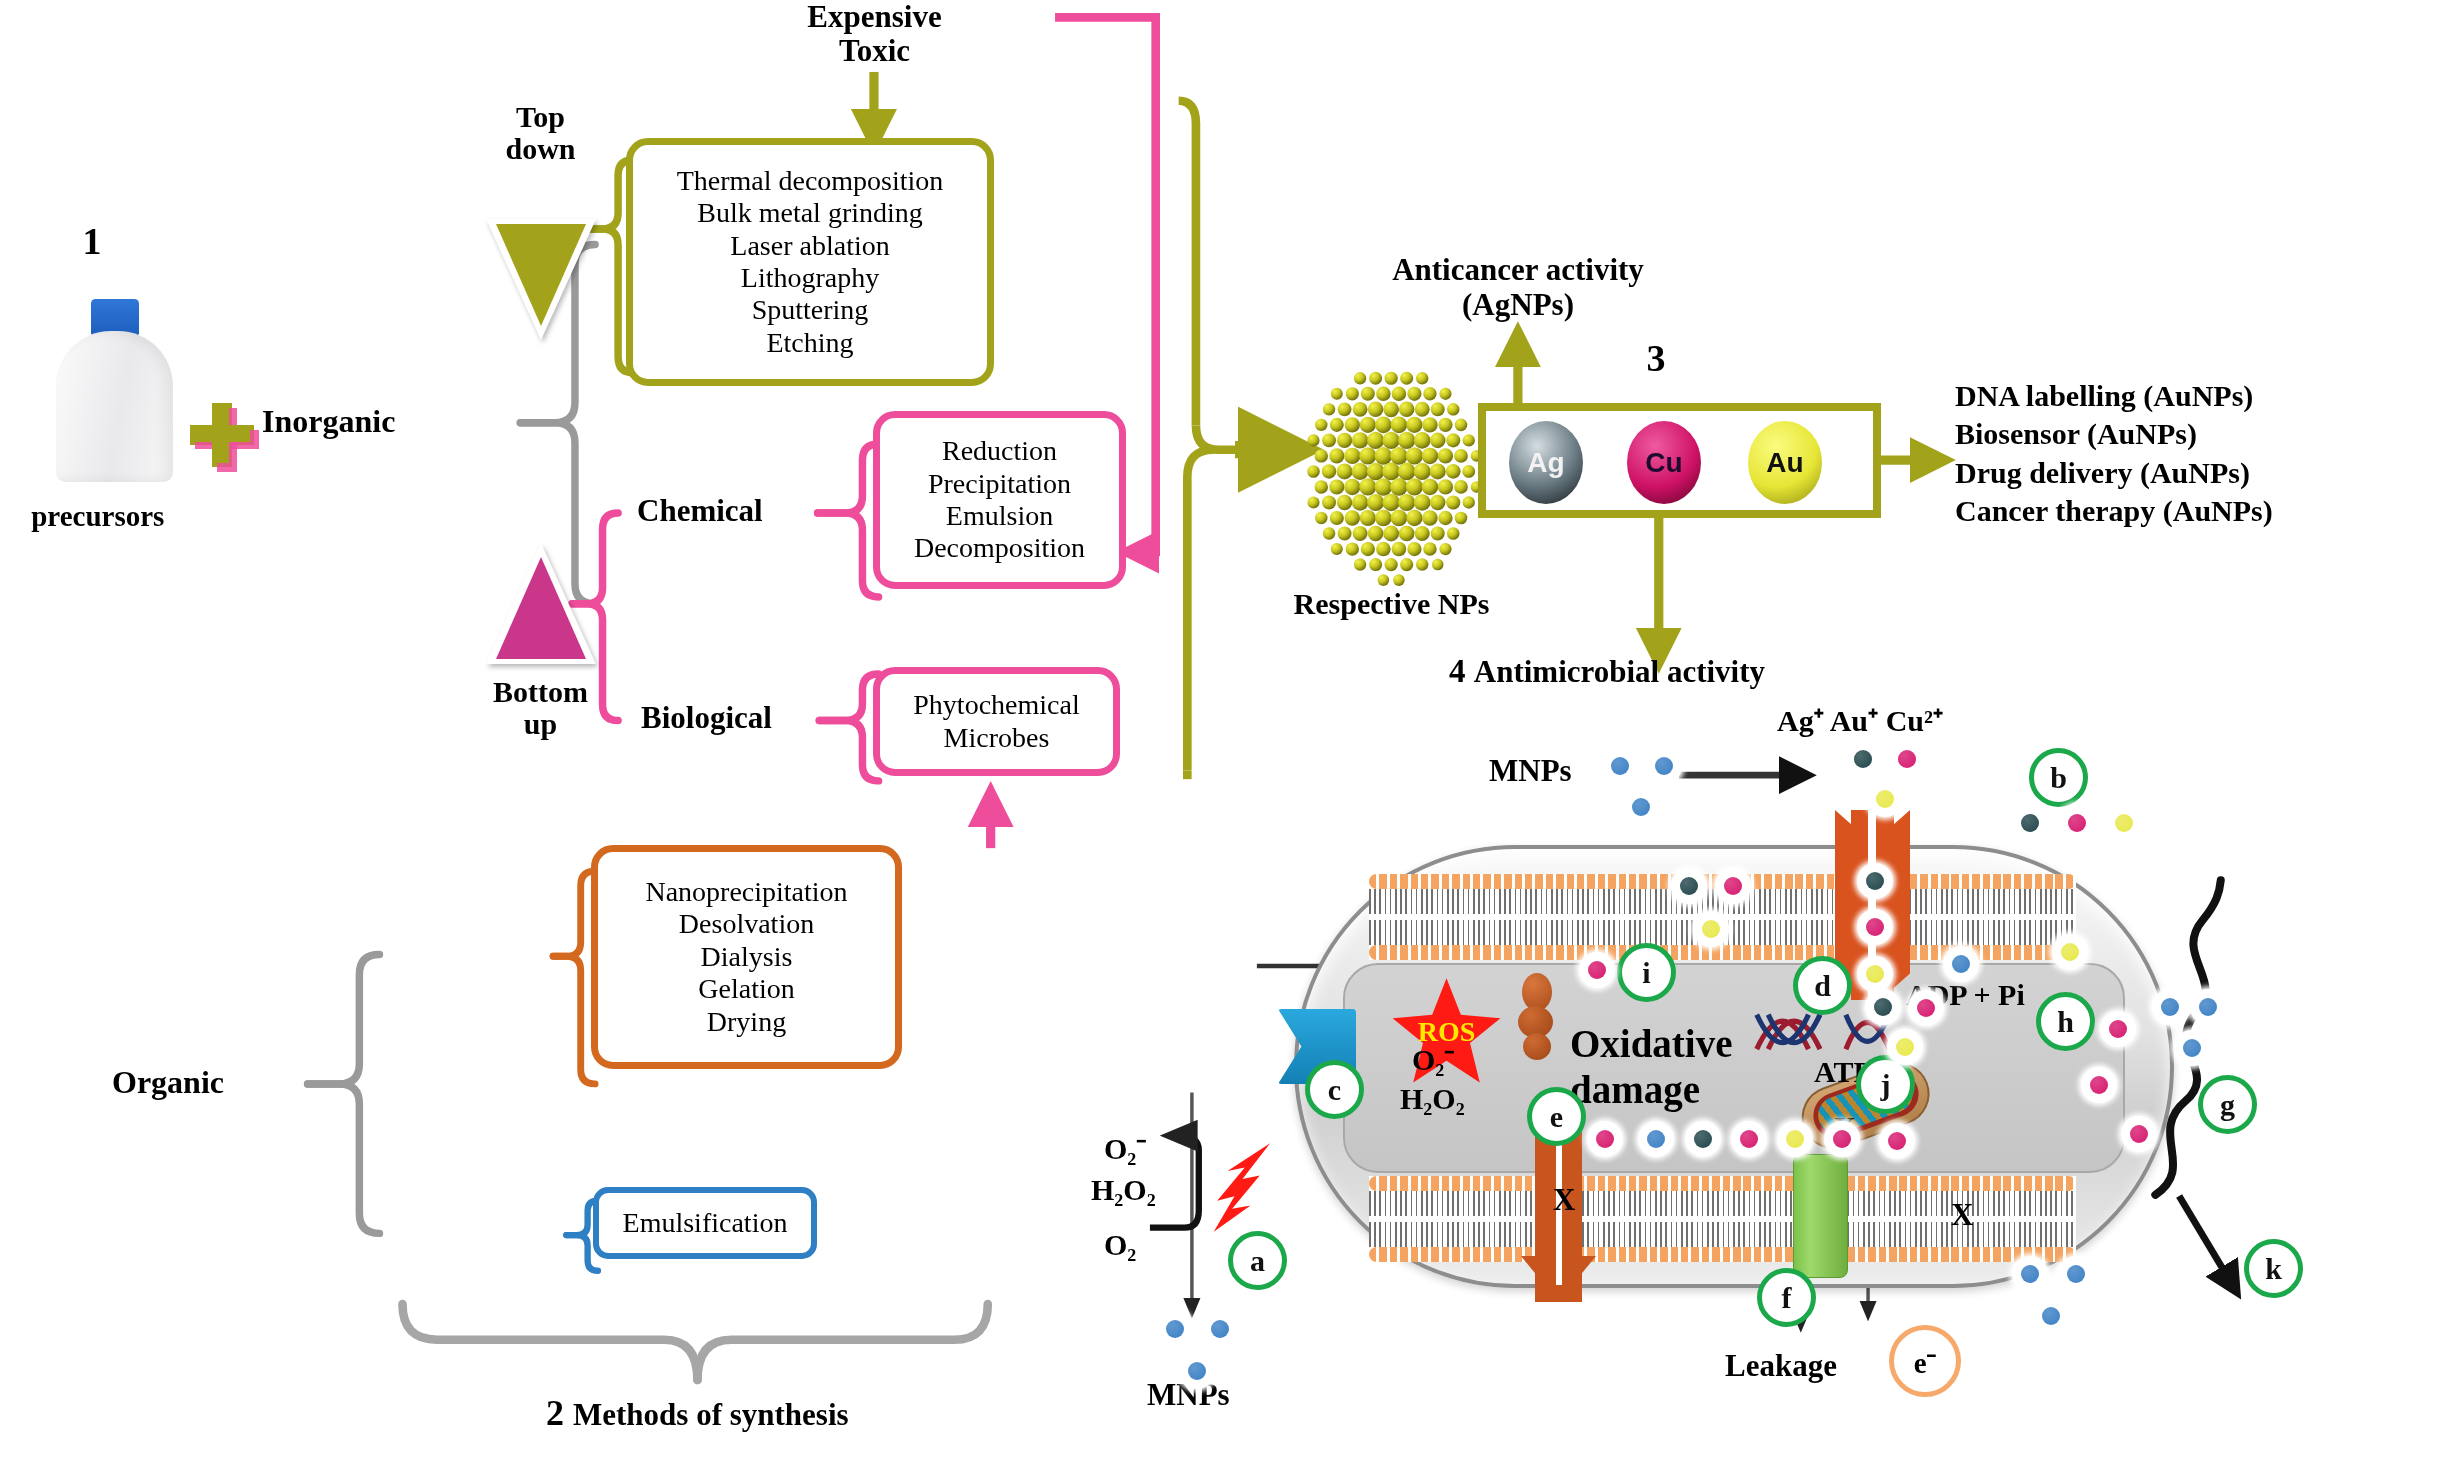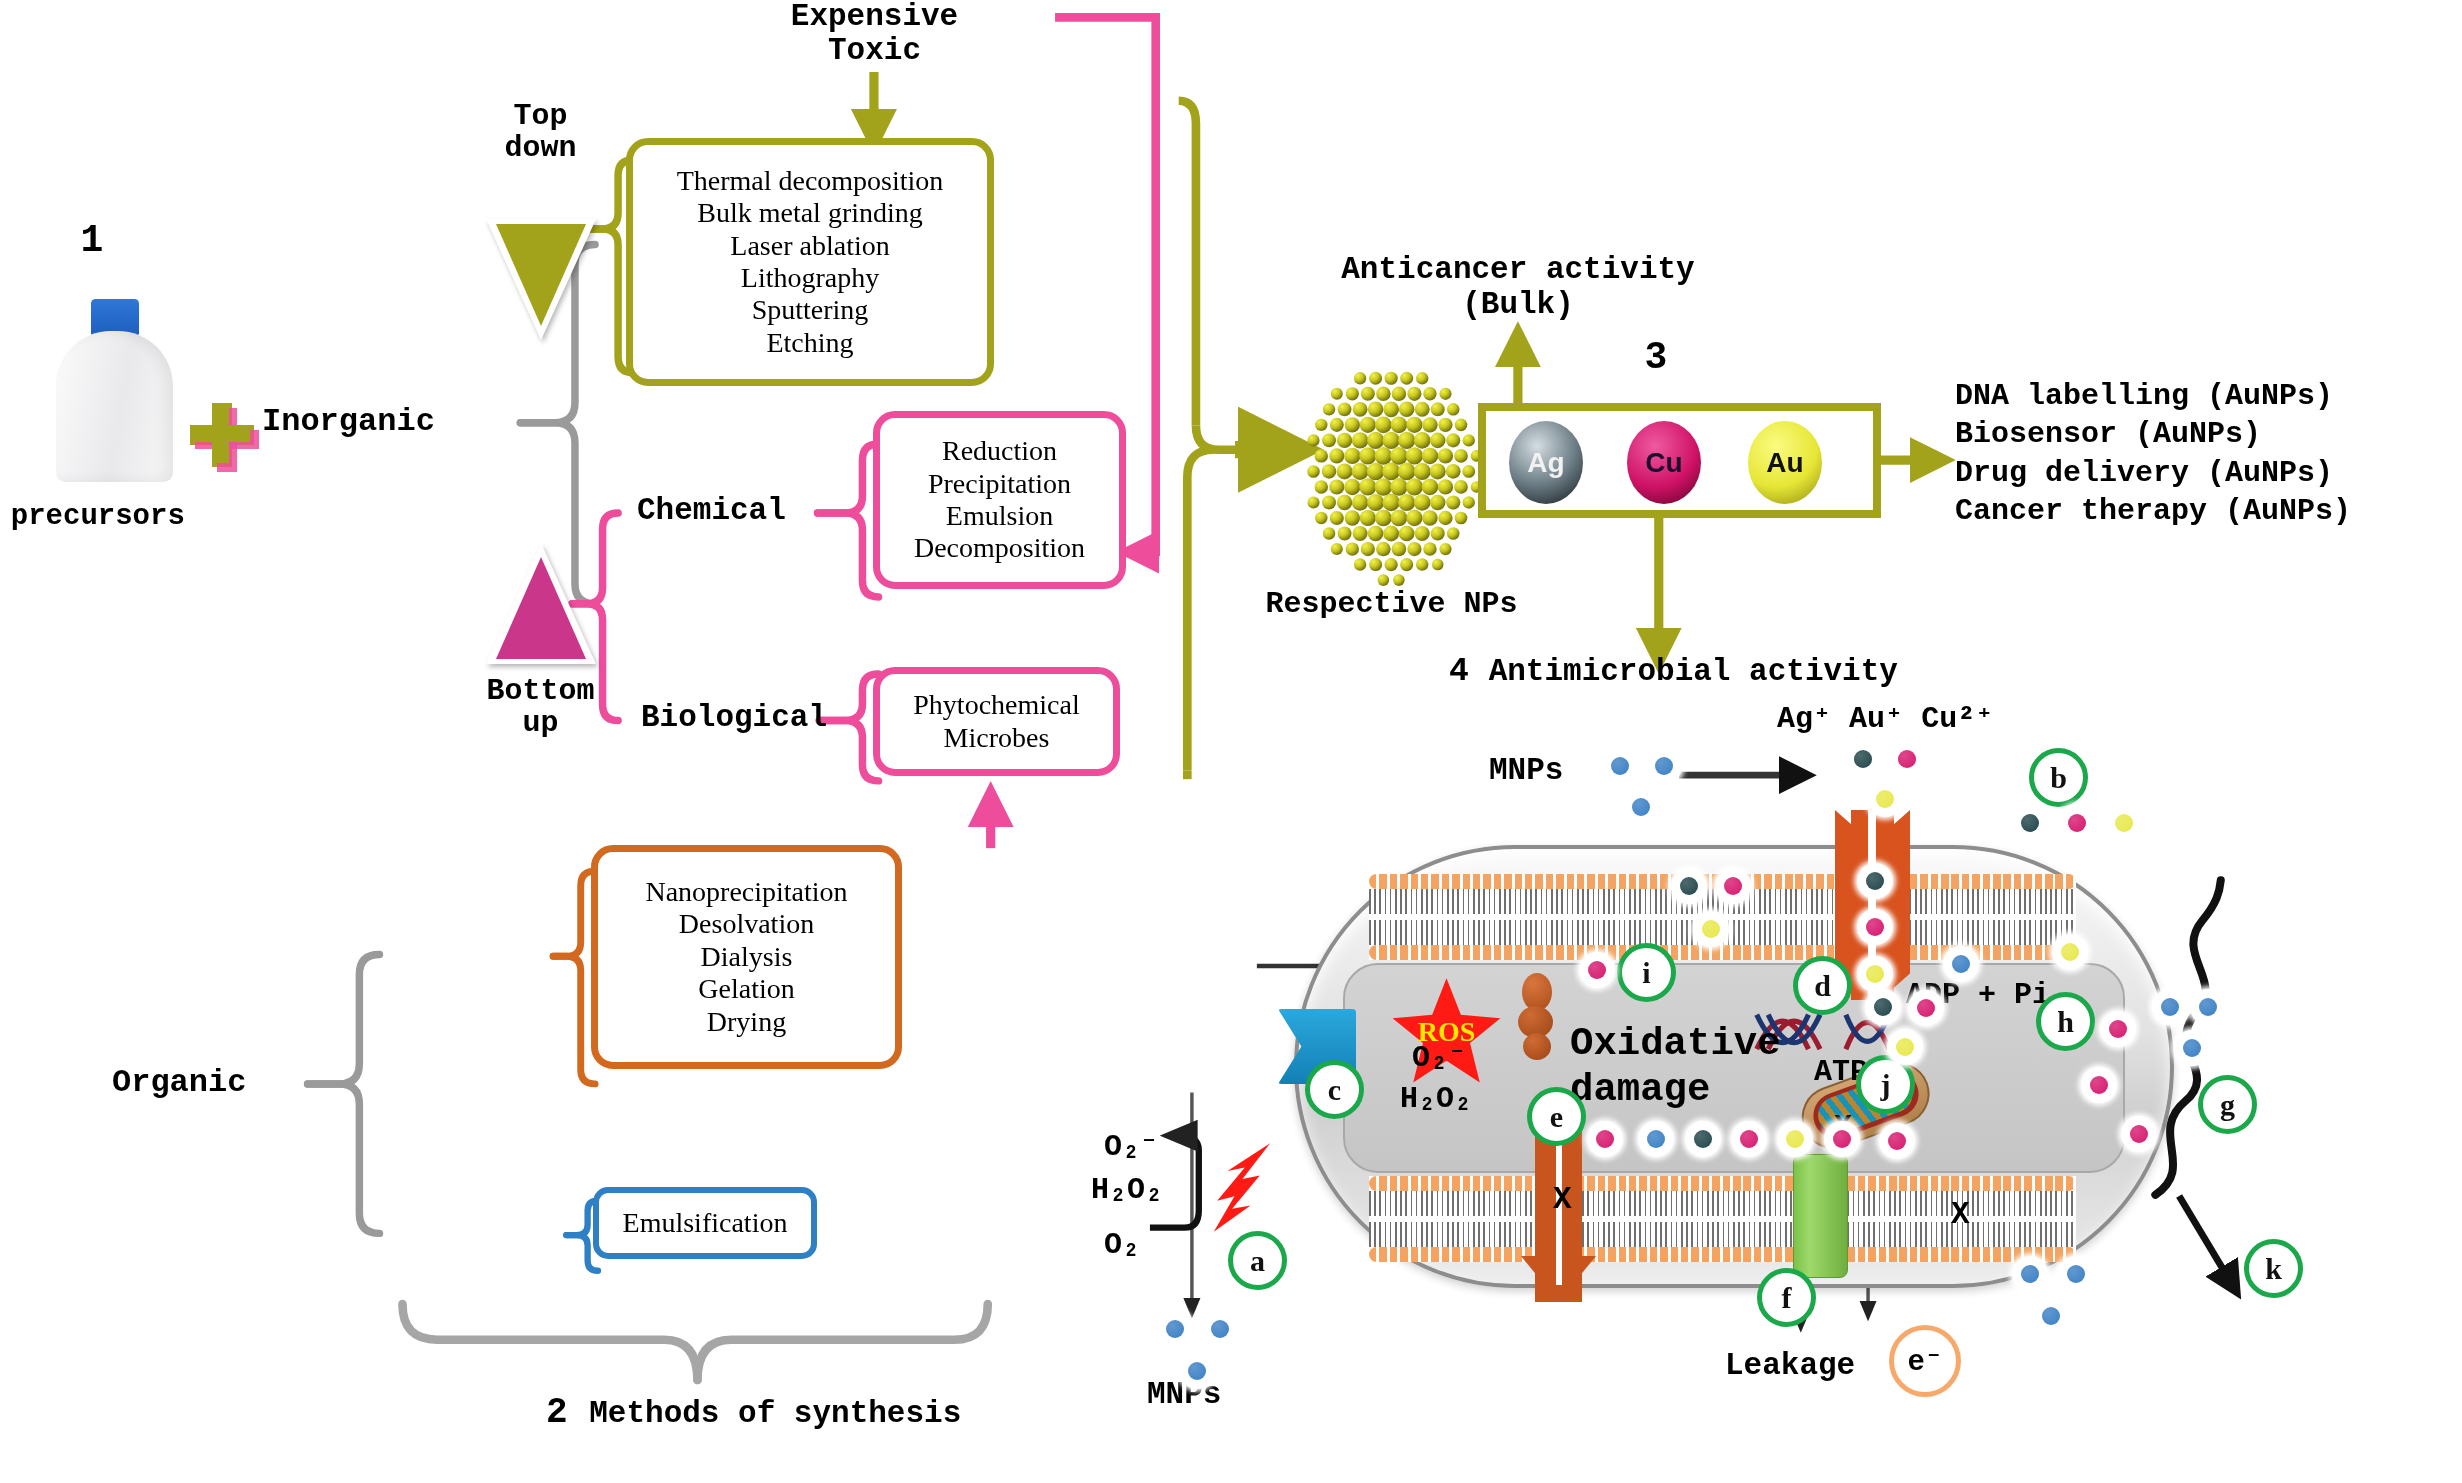--- a/index.html
+++ b/index.html
@@ -1,19 +1,19 @@
 <!DOCTYPE html>
 <html style="font-size:9.2px"><head>
 <meta charset="utf-8">
 <style>
   html,body{margin:0;padding:0;background:#fff;}
   body{font-family:"Liberation Serif",serif;}
   #stage{position:relative;width:2462px;height:1483px;background:#fff;overflow:hidden;}
   .abs{position:absolute;}
-  .ser{font-family:Liberation Mono, monospace;color:#000;}
+  .ser{font-family:Liberation Serif, serif;color:#000;}
   .bold{font-weight:bold;}
   .ctr{text-align:center;}
   svg{position:absolute;left:0;top:0;overflow:visible;}
   .box{position:absolute;background:#fff;box-sizing:border-box;display:flex;
        flex-direction:column;align-items:center;justify-content:center;}
   .box div{line-height:1.16;white-space:nowrap;}
   .olivebox{border:7px solid #A3A31B;border-radius:22px;}
   .pinkbox{border:7px solid #EE4D9B;border-radius:22px;}
   .orangebox{border:7px solid #D2691E;border-radius:22px;}
   .bluebox{border:6.3px solid #2E7FC4;border-radius:15px;}
@@ -208,21 +208,21 @@
   </div>
 
 
   <div class="abs ser bold" style="left:546px;top:1392px;font-size:36px;">
     <span>2</span>
     <span style="font-size:31px;">Methods of synthesis</span>
   </div>
 
   <div class="abs ser bold ctr" style="left:1334px;top:253px;width:368px;font-size:31px;line-height:1.12;">
     <div>Anticancer activity</div>
-    <div>(Bulk)</div>
+    <div>(AgNPs)</div>
   </div>
   <div class="abs ser bold ctr" style="left:1627px;top:336px;width:58px;font-size:38px;">3</div>
 
   <div class="abs" style="left:1297px;top:357px;width:190px;height:230px;">
     <svg width="190" height="230" style="position:absolute;left:0;top:0;" viewBox="0 0 330 400">
       <defs>
         <radialGradient id="gNP" cx="32%" cy="28%" r="72%">
           <stop offset="0%" stop-color="#F2F24A"></stop>
           <stop offset="55%" stop-color="#C6C61F"></stop>
           <stop offset="100%" stop-color="#76760C"></stop>

